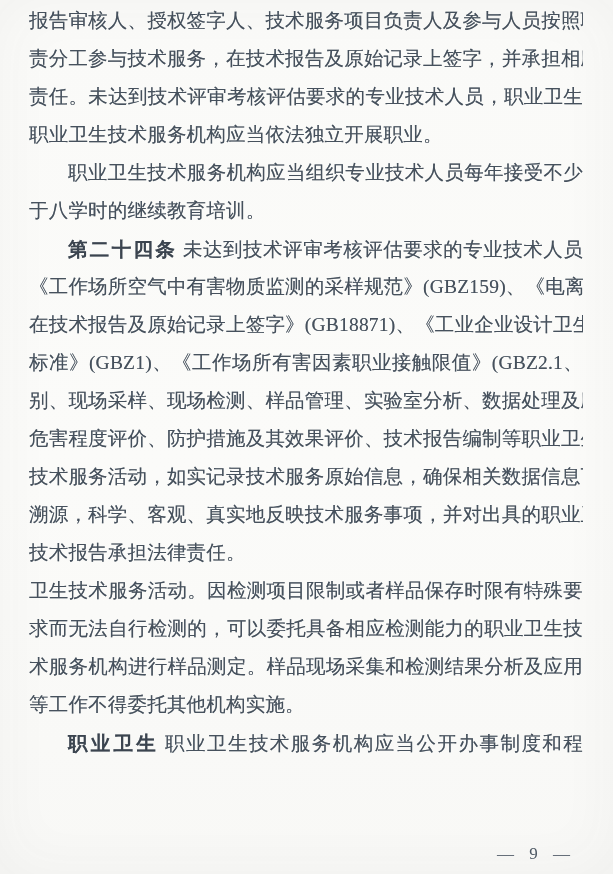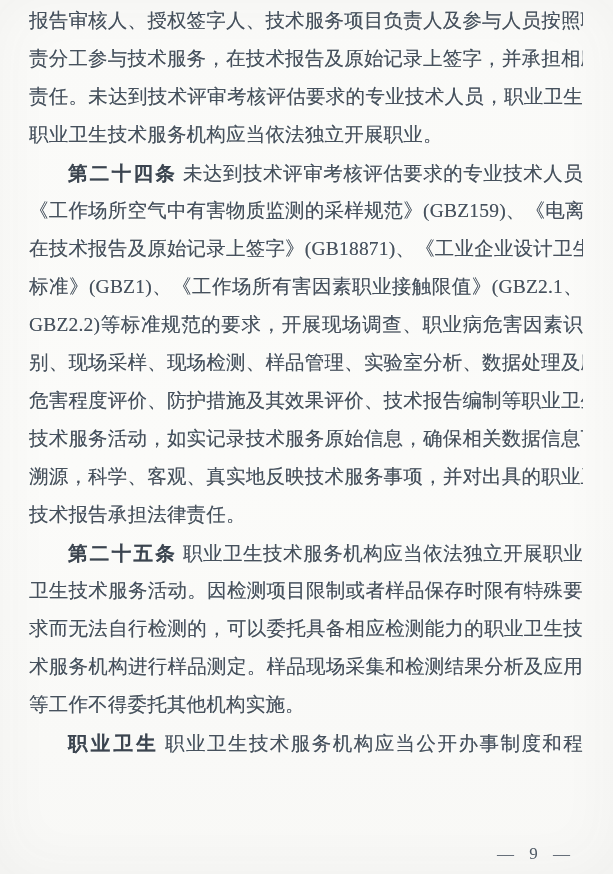--- a/index.html
+++ b/index.html
@@ -62,31 +62,31 @@
 </style>
 </head>
 <body>
 
 <div class="page">
   <div class="textcol" id="text-column">
       <div class="line"><span>报告审核人、授权签字人、技术服务项目负责人及参与人员按照职</span></div>
       <div class="line"><span>责分工参与技术服务，在技术报告及原始记录上签字，并承担相应</span></div>
       <div class="line"><span>责任。未达到技术评审考核评估要求的专业技术人员，职业卫生</span></div>
       <div class="line lastline"><span>职业卫生技术服务机构应当依法独立开展职业。</span></div>
+      <div class="line indent"><span>职业卫生技术服务机构应当组织专业技术人员每年接受不少</span></div>
+      <div class="line lastline"><span>于八学时的继续教育培训。</span></div>
       <div class="line indent"><span class="article-head">第二十四条</span><span>未达到技术评审考核评估要求的专业技术人员</span></div>
       <div class="line"><span>《工作场所空气中有害物质监测的采样规范》(GBZ159)、《电离辐</span></div>
       <div class="line"><span>在技术报告及原始记录上签字》(GB18871)、《工业企业设计卫生</span></div>
       <div class="line"><span>标准》(GBZ1)、《工作场所有害因素职业接触限值》(GBZ2.1、</span></div>
-      <div class="line"><span>GBZ2.2)等标准规范的要求，开展现场调查、职业病危害因素识</span></div>
       <div class="line"><span>别、现场采样、现场检测、样品管理、实验室分析、数据处理及应用、</span></div>
       <div class="line"><span>危害程度评价、防护措施及其效果评价、技术报告编制等职业卫生</span></div>
       <div class="line"><span>技术服务活动，如实记录技术服务原始信息，确保相关数据信息可</span></div>
       <div class="line"><span>溯源，科学、客观、真实地反映技术服务事项，并对出具的职业卫生</span></div>
       <div class="line lastline"><span>技术报告承担法律责任。</span></div>
-      <div class="line indent"><span class="article-head">第二十五条</span><span>职业卫生技术服务机构应当依法独立开展职业</span></div>
       <div class="line"><span>卫生技术服务活动。因检测项目限制或者样品保存时限有特殊要</span></div>
       <div class="line"><span>求而无法自行检测的，可以委托具备相应检测能力的职业卫生技</span></div>
       <div class="line"><span>术服务机构进行样品测定。样品现场采集和检测结果分析及应用</span></div>
       <div class="line lastline"><span>等工作不得委托其他机构实施。</span></div>
       <div class="line indent"><span class="article-head">职业卫生</span><span>职业卫生技术服务机构应当公开办事制度和程</span></div>
     </div>
   <div class="footer-pagenum">— 9 —</div>
 </div>
 
 </body></html>

